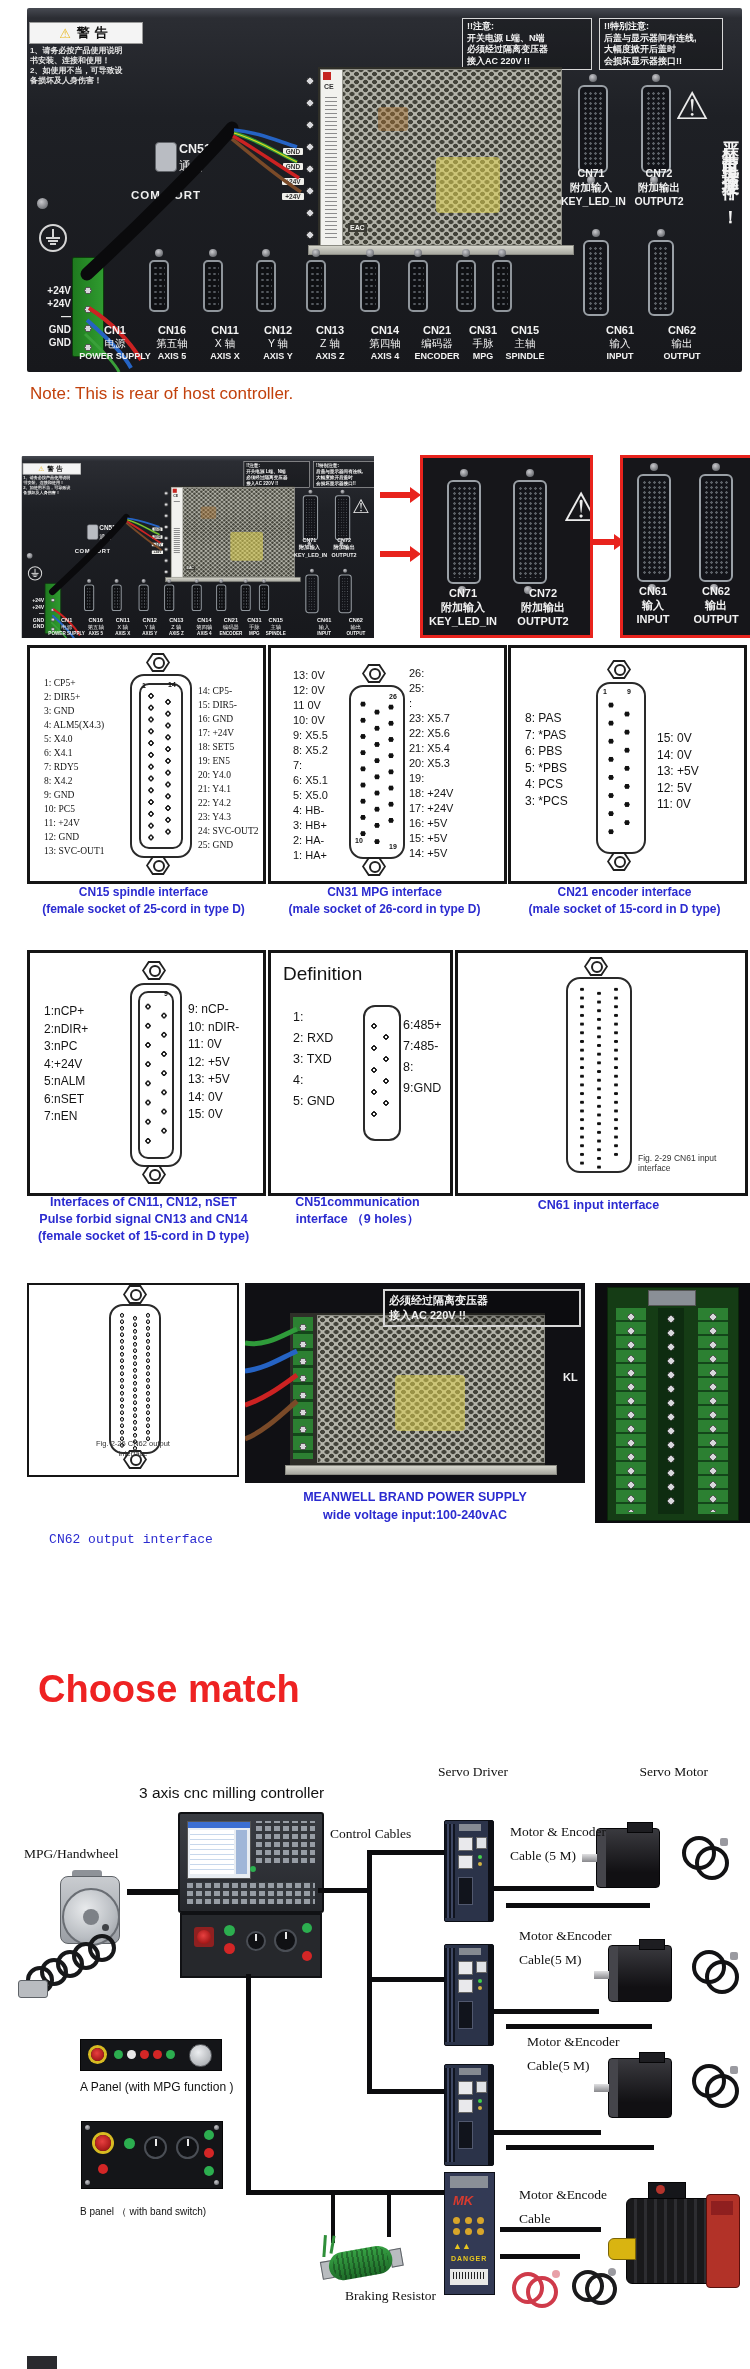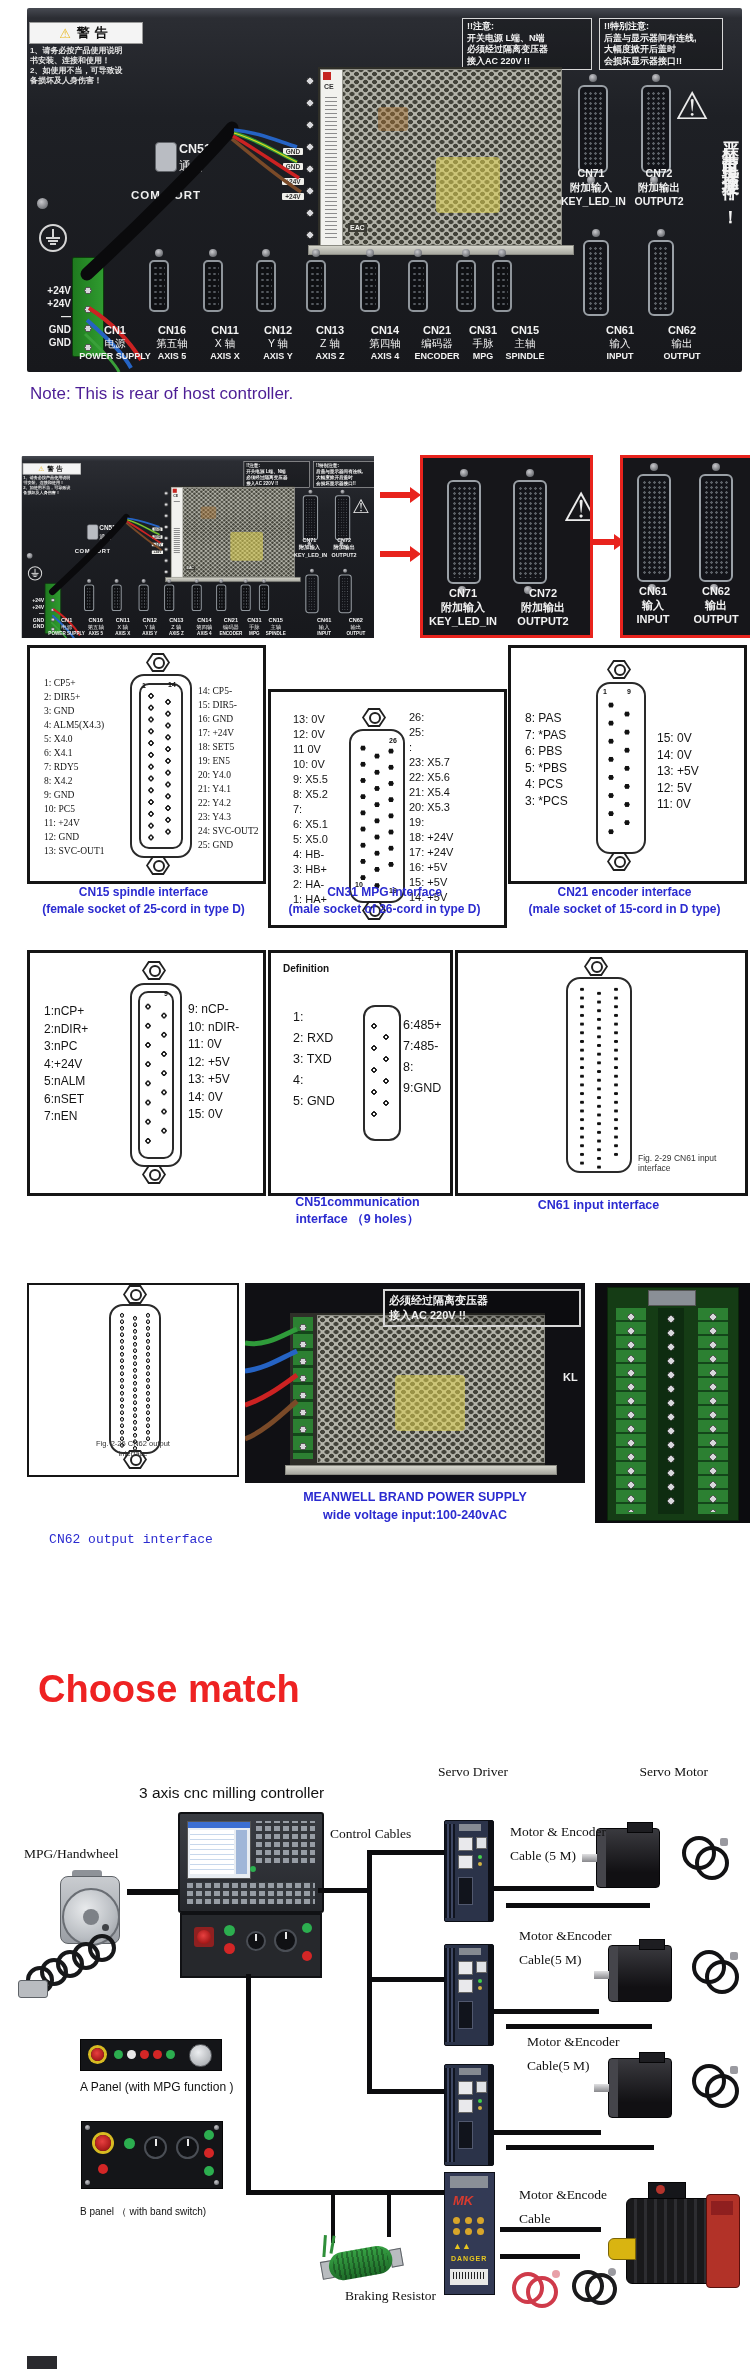--- a/index.html
+++ b/index.html
@@ -297,21 +297,21 @@
         </div>
 
         <div class="bl">
           <div>CN62</div>
           <div>输出</div>
           <div>OUTPUT</div>
         </div>
       </div>
   </div>
 
-  <div class="a" style="left:30px;top:384px;font-size:17px;color:#4c1d95;">Note: This is rear of host controller.</div>
+  <div class="a" style="left:30px;top:384px;font-size:17px;color:#c2410c;">Note: This is rear of host controller.</div>
 
   <div class="a" style="left:8px;top:452px;width:366px;height:186px;overflow:hidden;">
     <div class="a" style="left:0;top:0;width:715px;height:364px;transform:scale(0.51);transform-origin:0 0;">
         <div class="photo" style="left:27px;top:8px;width:715px;height:364px;">
 
     <div class="a warnhead" style="left:2px;top:14px;width:112px;height:20px;">
       <span class="tri">⚠</span>
       <span class="wt">警告</span>
     </div>
     <div class="a warnbody" style="left:3px;top:38px;width:120px;">
@@ -618,21 +618,21 @@
         <div>23: Y4.3</div>
         <div>24: SVC-OUT2</div>
         <div>25: GND</div>
       </div>
   </div>
   <div class="cap" style="left:27px;top:884px;width:233px;font-size:12px;line-height:17px;">
     <div>CN15 spindle interface</div>
       <div>(female socket of 25-cord in type D)</div>
   </div>
 
-  <div class="pbox" style="left:268px;top:645px;width:233px;height:233px;margin-top:44px;">
+  <div class="pbox" style="left:268px;top:645px;width:233px;height:233px;">
     <div class="plist" style="left:22px;top:20px;font-size:11px;line-height:15px;">
 
     <div>13: 0V</div>
         <div>12: 0V</div>
         <div>11  0V</div>
         <div>10: 0V</div>
         <div>9: X5.5</div>
         <div>8: X5.2</div>
         <div>7:</div>
         <div>6: X5.1</div>
@@ -753,23 +753,28 @@
 
     <div>9: nCP-</div>
         <div>10: nDIR-</div>
         <div>11: 0V</div>
         <div>12: +5V</div>
         <div>13: +5V</div>
         <div>14: 0V</div>
         <div>15: 0V</div>
       </div>
   </div>
+  <div class="cap" style="left:27px;top:1194px;width:233px;font-size:12.5px;line-height:17px;">
+    <div>Interfaces of CN11, CN12, nSET</div>
+      <div>Pulse forbid signal CN13 and CN14</div>
+      <div>(female socket of 15-cord in D type)</div>
+  </div>
 
   <div class="pbox" style="left:268px;top:950px;width:179px;height:240px;">
-    <div class="plist" style="left:12px;top:10px;font-size:10px;font-weight:bold;"><span>Definition</span></div>
+    <div class="plist" style="left:12px;top:10px;font-size:19px;font-weight:normal;"><span>Definition</span></div>
     <div class="plist" style="left:22px;top:54px;font-size:12.5px;line-height:21px;">
 
     <div>1:</div>
         <div>2: RXD</div>
         <div>3: TXD</div>
         <div>4:</div>
         <div>5: GND</div>
       </div>
     <div class="dshell" style="left:92px;top:52px;width:34px;height:132px;border-radius:12px;">
       <div class="pcol hole" style="left:4px;top:8px;width:10px;height:110px;background-size:100% 22px;"></div>

